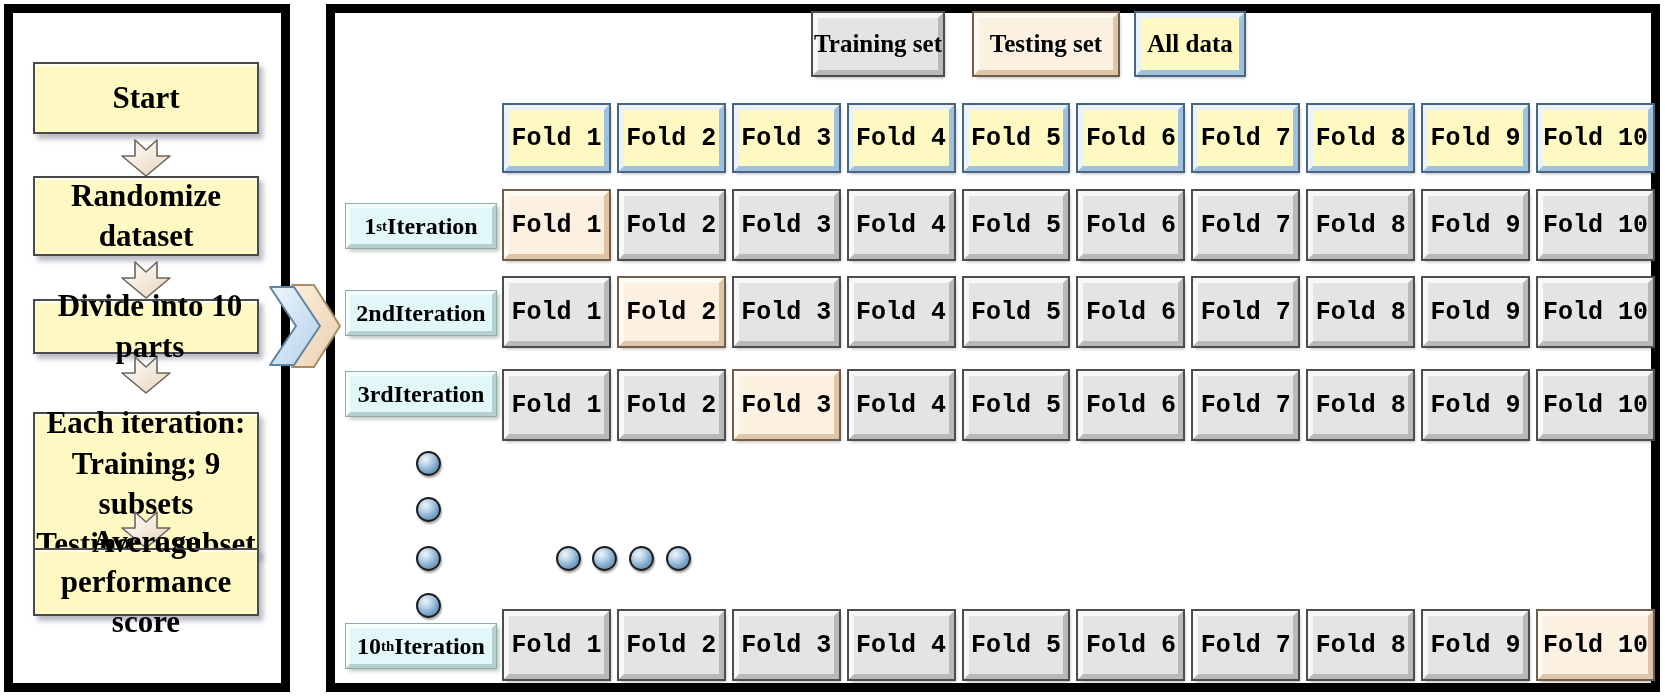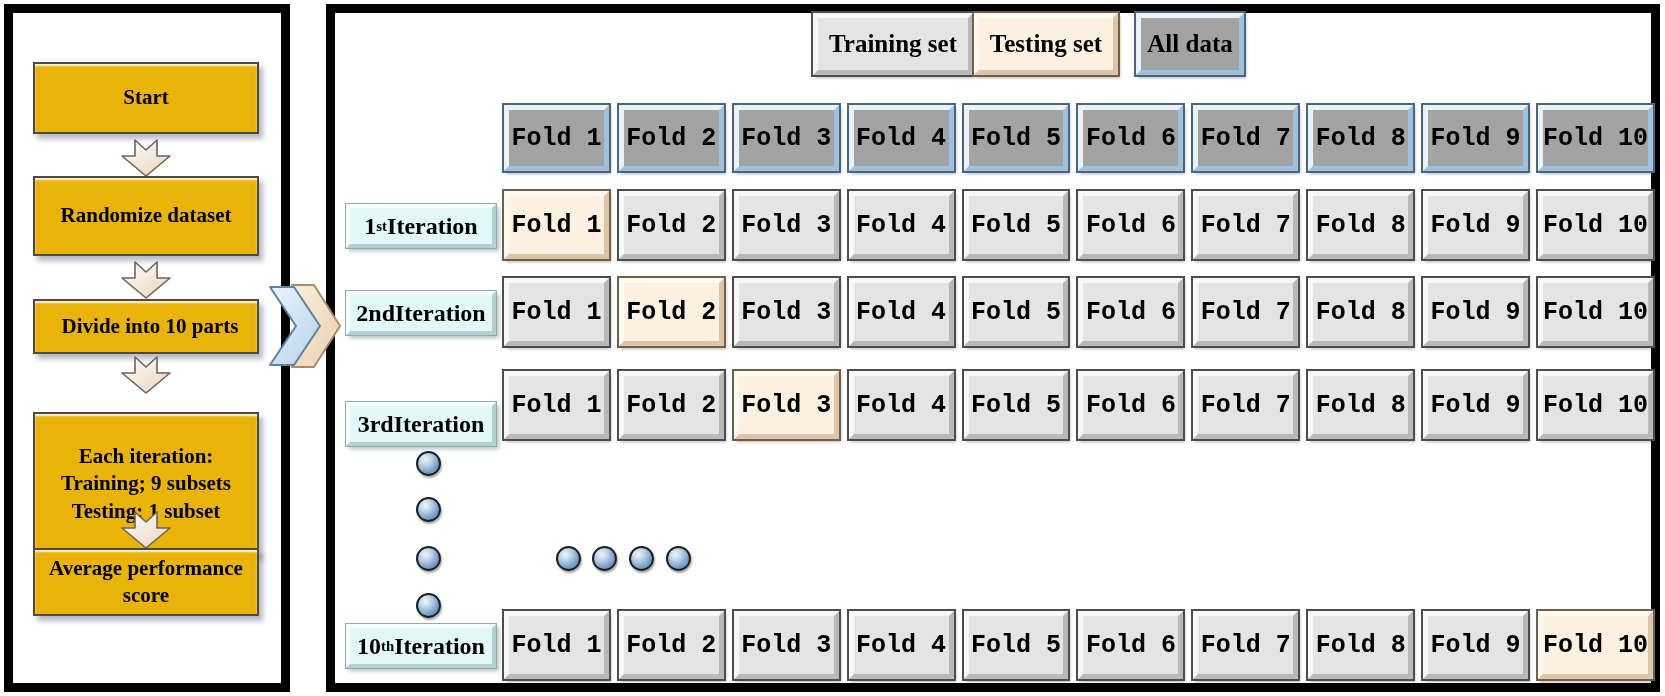--- a/index.html
+++ b/index.html
@@ -8,36 +8,36 @@
     font-family:"Liberation Serif","DejaVu Serif",serif;color:#000;
     overflow:hidden;
   }
   .panel{position:absolute;border:9px solid #000;box-sizing:border-box;background:#fff;}
   #left-panel{left:4px;top:4px;width:286px;height:688px;}
   #right-panel{left:326px;top:4px;width:1334px;height:688px;}
 
   
   .flow-box{
     position:absolute;left:20px;width:226px;box-sizing:border-box;
-    background:#eab308;border:2px solid #4a4a4a;
+    background:#fef9c3;border:2px solid #4a4a4a;
     box-shadow:4px 5px 5px rgba(125,132,145,0.55), inset 0 2px 2px rgba(255,255,255,0.85);
     display:flex;align-items:center;justify-content:center;text-align:center;
-    font-weight:bold;font-size:21px;line-height:1.3;white-space:pre-line;
+    font-weight:bold;font-size:31px;line-height:1.3;white-space:pre-line;
   }
   .flow-arrow{position:absolute;left:105px;width:56px;height:38px;}
 
   
   .cell,.legend-box,.iter-label{
     box-sizing:border-box;display:flex;align-items:center;justify-content:center;
     font-weight:bold;white-space:nowrap;
   }
   .cell,.legend-box{border:5px solid;outline:2px solid #4d4d4d;box-shadow:2px 3px 3px rgba(0,0,0,0.28);}
   [data-type="train"]{background:#e4e4e4;border-color:#f8f8f8 #b9b9b9 #b9b9b9 #f8f8f8;outline-color:#4d4d4d;}
   [data-type="test"]{background:#fcf0e1;border-color:#fffaf2 #dfc5a7 #dfc5a7 #fffaf2;outline-color:#6f5f4c;}
-  [data-type="all"]{background:#a3a3a3;border-color:#eaf3fb #9fc1dd #9fc1dd #eaf3fb;outline-color:#4a657e;}
+  [data-type="all"]{background:#fef9c3;border-color:#eaf3fb #9fc1dd #9fc1dd #eaf3fb;outline-color:#4a657e;}
 
   .legend-box{position:absolute;top:0;height:62px;font-size:25px;}
   .cells-row{position:absolute;left:169px;width:1149px;display:flex;gap:10px;}
   .cells-row .cell{flex:1;font-size:25px;font-family:Liberation Mono, monospace;}
   .row-h{height:68px;}
   .hdr-h{height:66px;}
 
   .iter-label{
     position:absolute;left:11px;width:150px;height:44px;font-size:24px;
     background:#e2f7f7;border:4px solid;border-color:#f5fdfd #b4d0d0 #b4d0d0 #f5fdfd;
@@ -107,21 +107,21 @@
 score</div>
   </div>
 
   <svg id="chevron" viewBox="0 0 76 90">
     <path d="M25,4 L47,4 L73,45 L47,86 L25,86 L51,45 Z" fill="url(#gradPeach)" stroke="#a78c66" stroke-width="2" stroke-linejoin="round"></path>
     <path d="M3,6 L27,6 L53,45 L27,84 L3,84 L29,45 Z" fill="url(#gradBlue)" stroke="#5f83a3" stroke-width="2" stroke-linejoin="round"></path>
   </svg>
 
   <div id="right-panel" class="panel">
 
-    <div class="legend-box" style="left:478px;width:160px;" data-type="train">Training set</div>
+    <div class="legend-box" style="left:478px;width:130px;" data-type="train">Training set</div>
     <div class="legend-box" style="left:639px;width:144px;" data-type="test">Testing set</div>
     <div class="legend-box" style="left:801px;width:108px;" data-type="all">All data</div>
 
     <div class="cells-row hdr-h" style="top:92px;">
       <div class="cell hdr-h" data-type="all">Fold 1</div>
       <div class="cell hdr-h" data-type="all">Fold 2</div>
       <div class="cell hdr-h" data-type="all">Fold 3</div>
       <div class="cell hdr-h" data-type="all">Fold 4</div>
       <div class="cell hdr-h" data-type="all">Fold 5</div>
       <div class="cell hdr-h" data-type="all">Fold 6</div>
@@ -160,21 +160,21 @@
       <div class="cell row-h" data-type="train">Fold 3</div>
       <div class="cell row-h" data-type="train">Fold 4</div>
       <div class="cell row-h" data-type="train">Fold 5</div>
       <div class="cell row-h" data-type="train">Fold 6</div>
       <div class="cell row-h" data-type="train">Fold 7</div>
       <div class="cell row-h" data-type="train">Fold 8</div>
       <div class="cell row-h" data-type="train">Fold 9</div>
       <div class="cell row-h" data-type="train">Fold 10</div>
     </div>
 
-    <div class="iter-label" style="top:389px;">
+    <div class="iter-label" style="top:359px;">
         <span>3rd</span>
         <sup></sup>
         <span> Iteration</span>
       </div>
     <div class="cells-row row-h" style="top:358px;">
       <div class="cell row-h" data-type="train">Fold 1</div>
       <div class="cell row-h" data-type="train">Fold 2</div>
       <div class="cell row-h" data-type="test">Fold 3</div>
       <div class="cell row-h" data-type="train">Fold 4</div>
       <div class="cell row-h" data-type="train">Fold 5</div>

